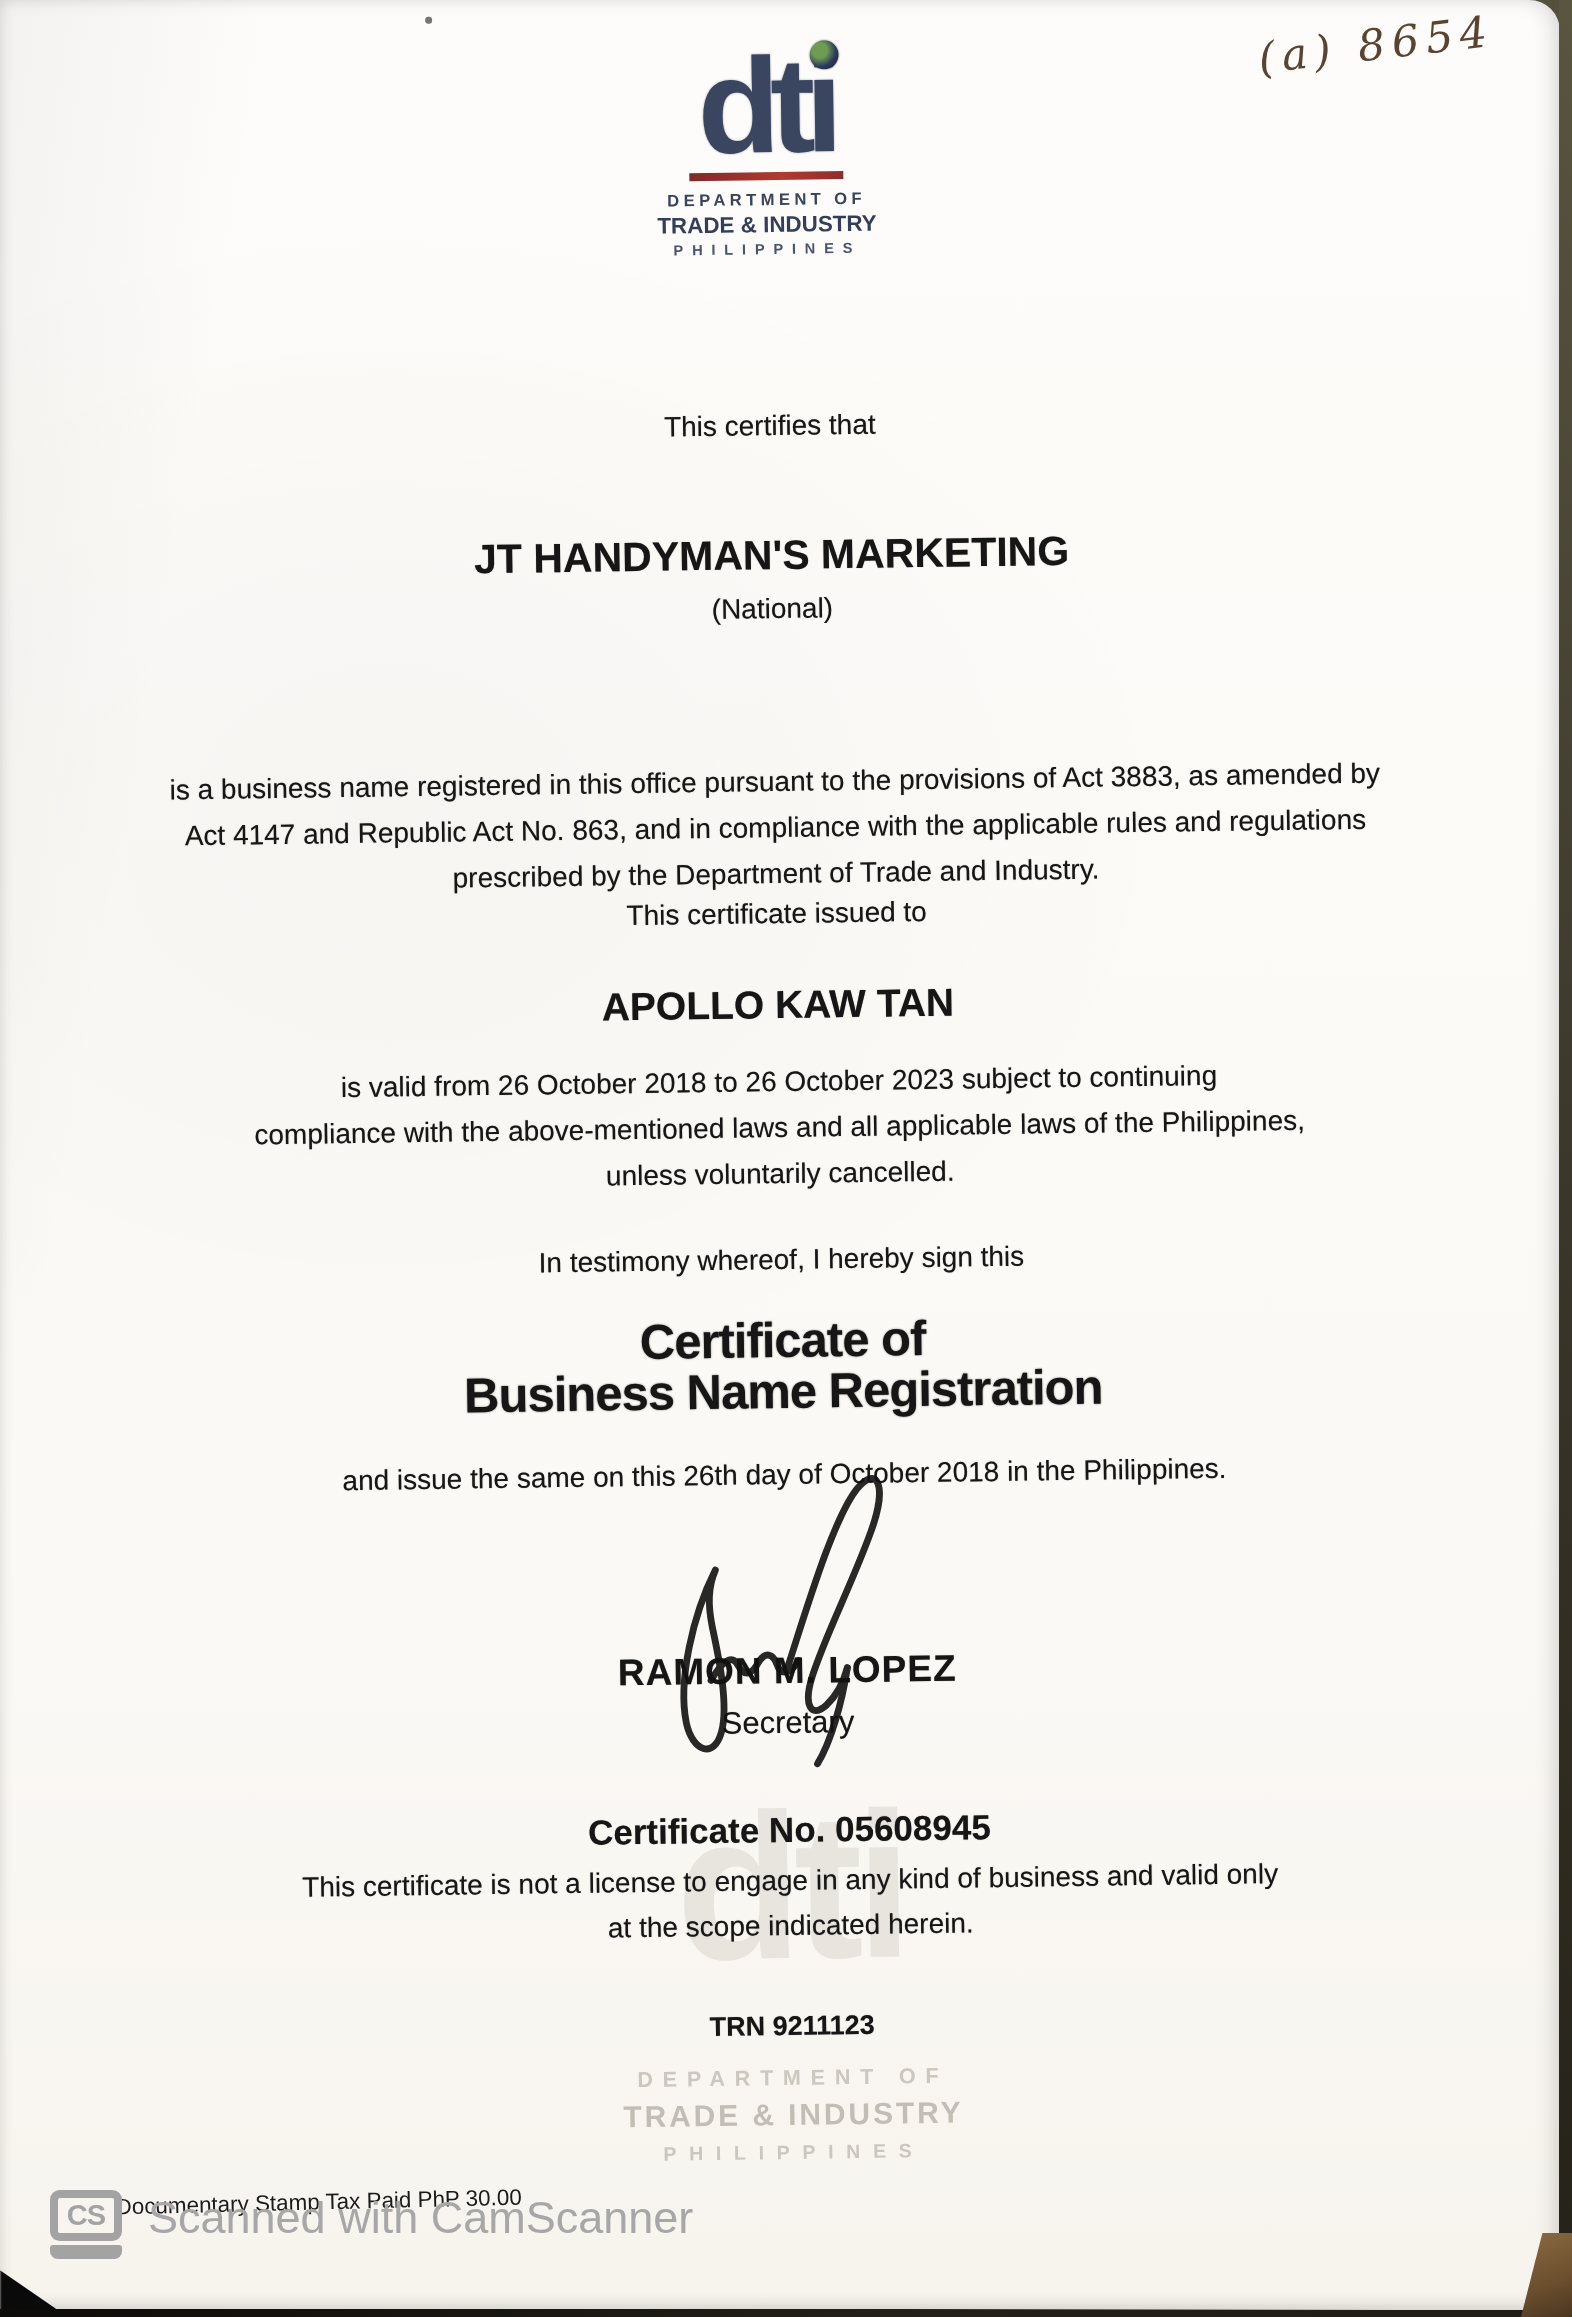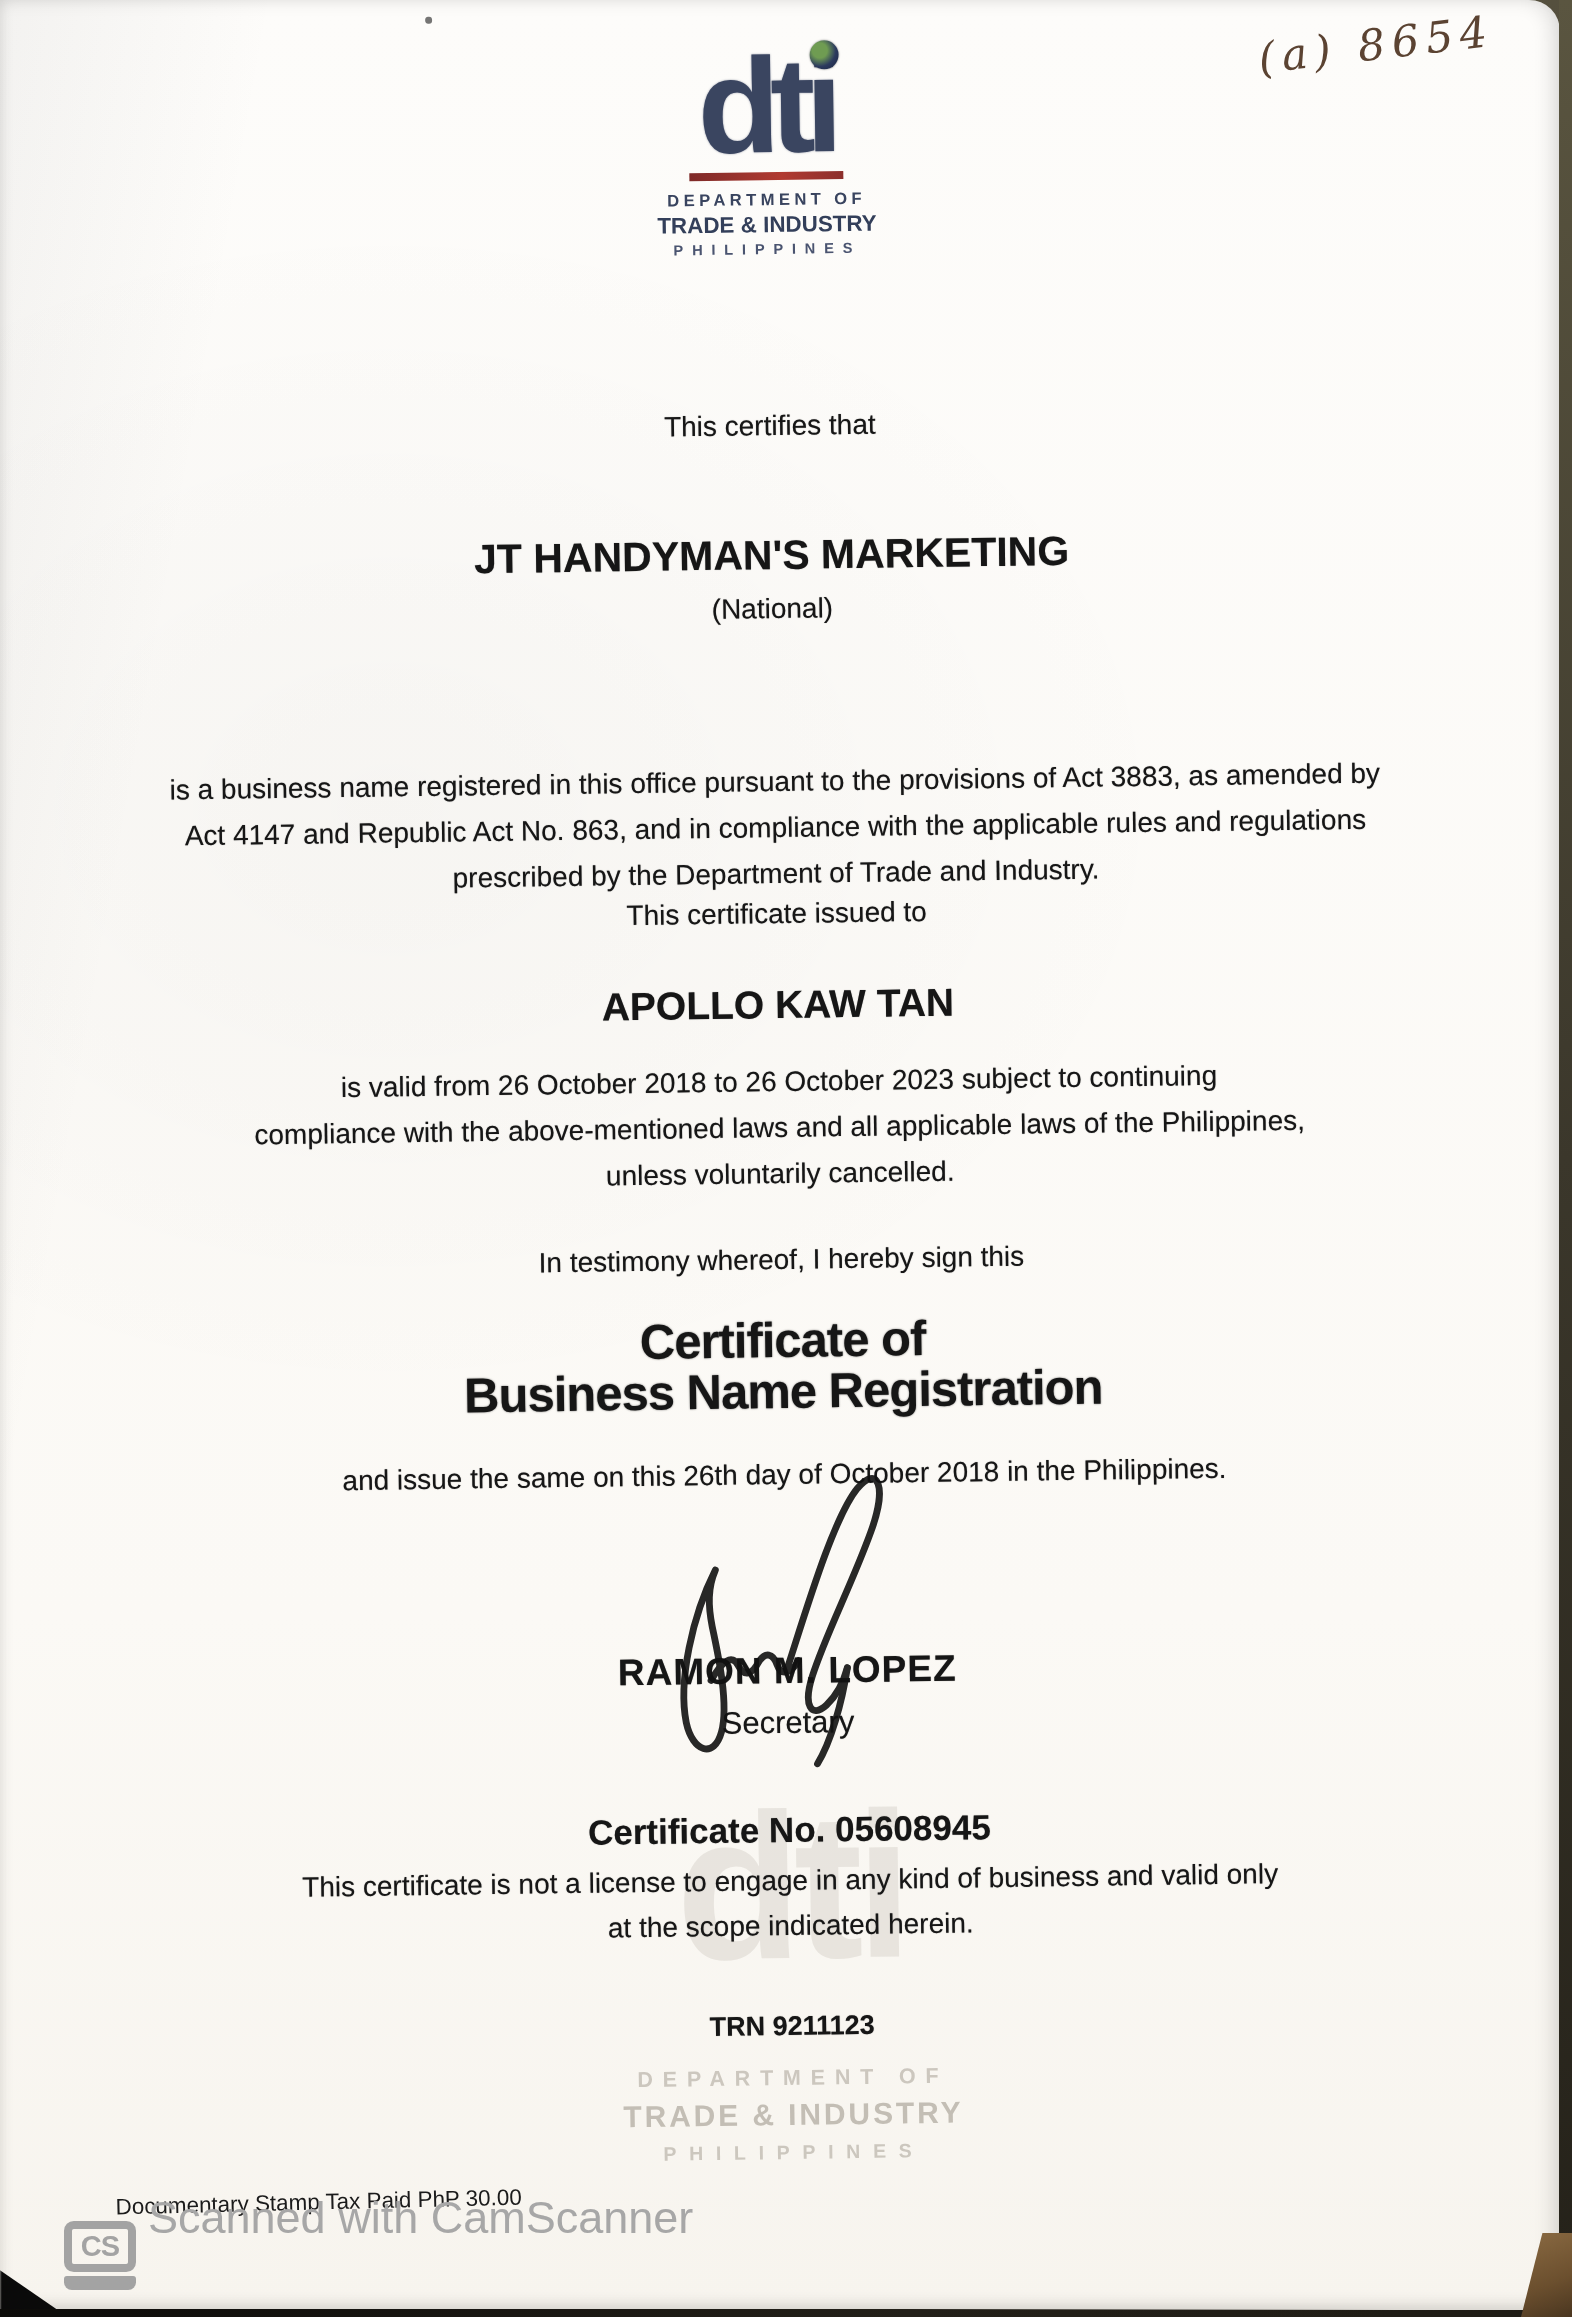--- a/index.html
+++ b/index.html
@@ -74,21 +74,21 @@
     color:rgba(196,191,181,0.33);z-index:0;
   }
   .wm-lines{position:absolute;left:0;top:2066px;width:1560px;text-align:center;z-index:0;color:rgba(168,161,149,0.55);}
   .wm-l1{font-size:21.5px;font-weight:bold;letter-spacing:9.8px;}
   .wm-l2{font-size:30px;font-weight:bold;letter-spacing:2.9px;margin-top:6.8px;color:rgba(160,153,141,0.6);}
   .wm-l3{font-size:19.5px;font-weight:bold;letter-spacing:12.7px;margin-top:8.8px;}
 
   .stamp-tax{position:absolute;left:101px;top:2183px;font-size:22.4px;color:#1b1b1b;transform:rotate(-0.6deg);}
 
   
-  .cs-badge{position:absolute;left:64px;top:2190px;width:72px;height:70px;z-index:5;margin-top:31px;}
+  .cs-badge{position:absolute;left:50px;top:2190px;width:72px;height:70px;z-index:5;}
   .cs-box{
     box-sizing:border-box;width:72px;height:51px;border:8.8px solid #a3a3a3;border-radius:9.8px;
     display:flex;align-items:center;justify-content:center;
     font-size:29px;font-weight:bold;color:#a3a3a3;letter-spacing:-1px;
   }
   .cs-base{width:72px;height:14.6px;margin-top:3.9px;background:#a3a3a3;border-radius:2.9px 2.9px 7.8px 7.8px;}
   .scanned-text{position:absolute;left:148px;top:2192px;font-size:45px;color:#a7a7a7;letter-spacing:0px;z-index:5;}
 
   
   .edge-right{position:absolute;right:0;top:0;width:12.7px;height:2317px;background:linear-gradient(180deg,#5a5540,#3b372b 50%,#242119);z-index:3;}

